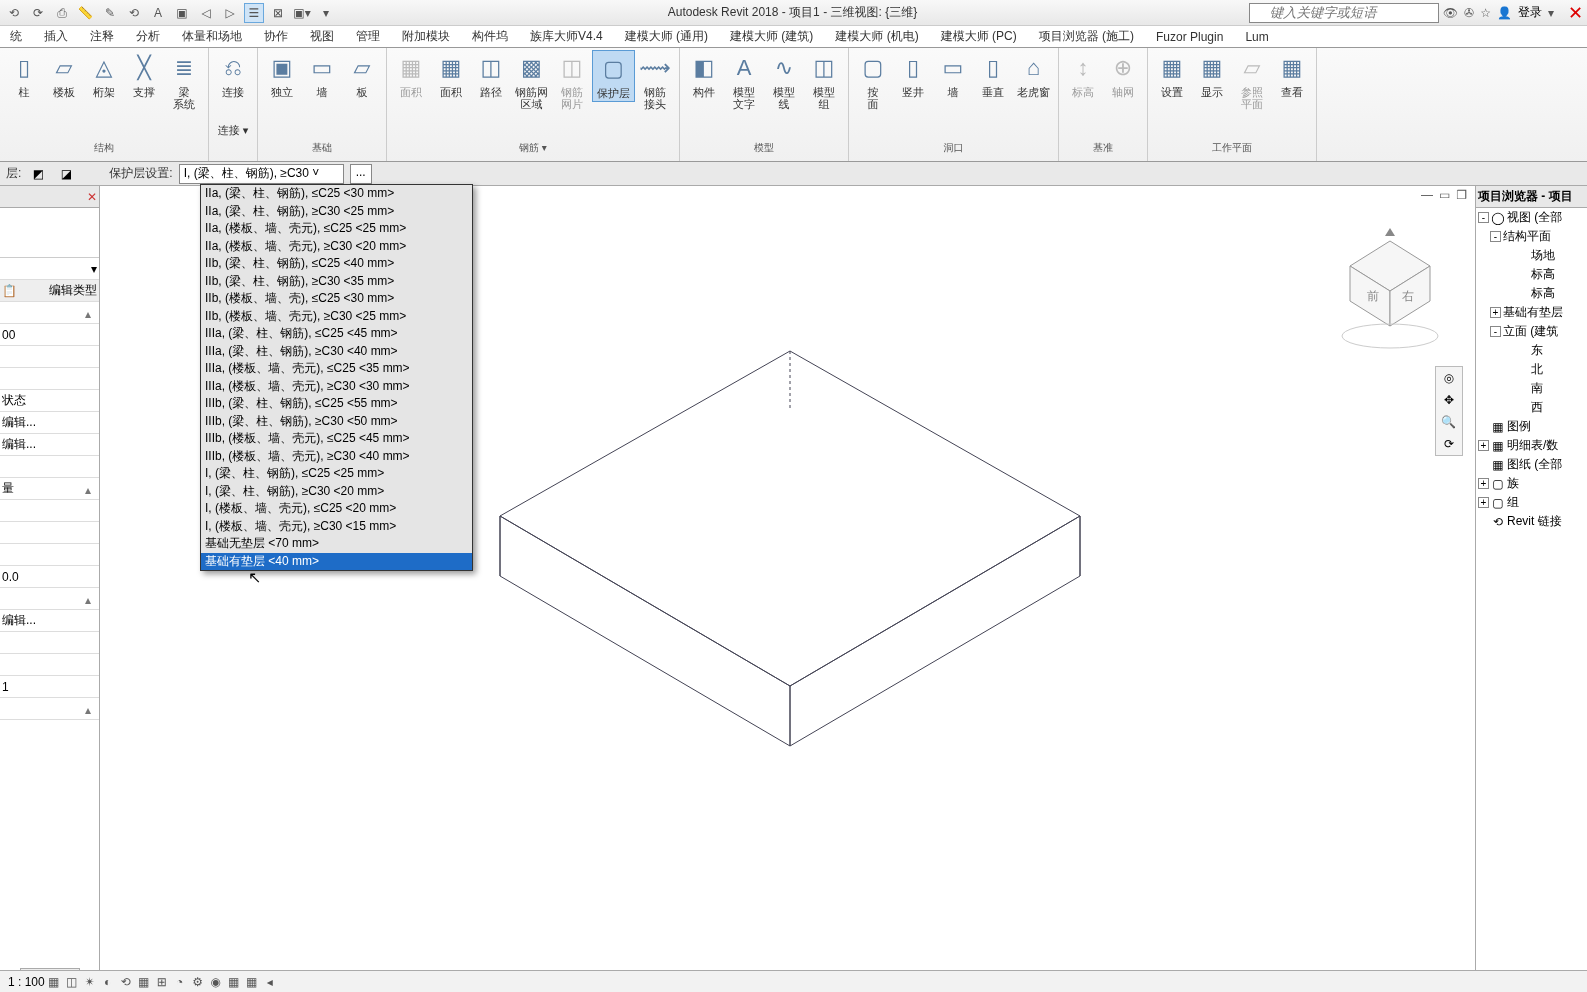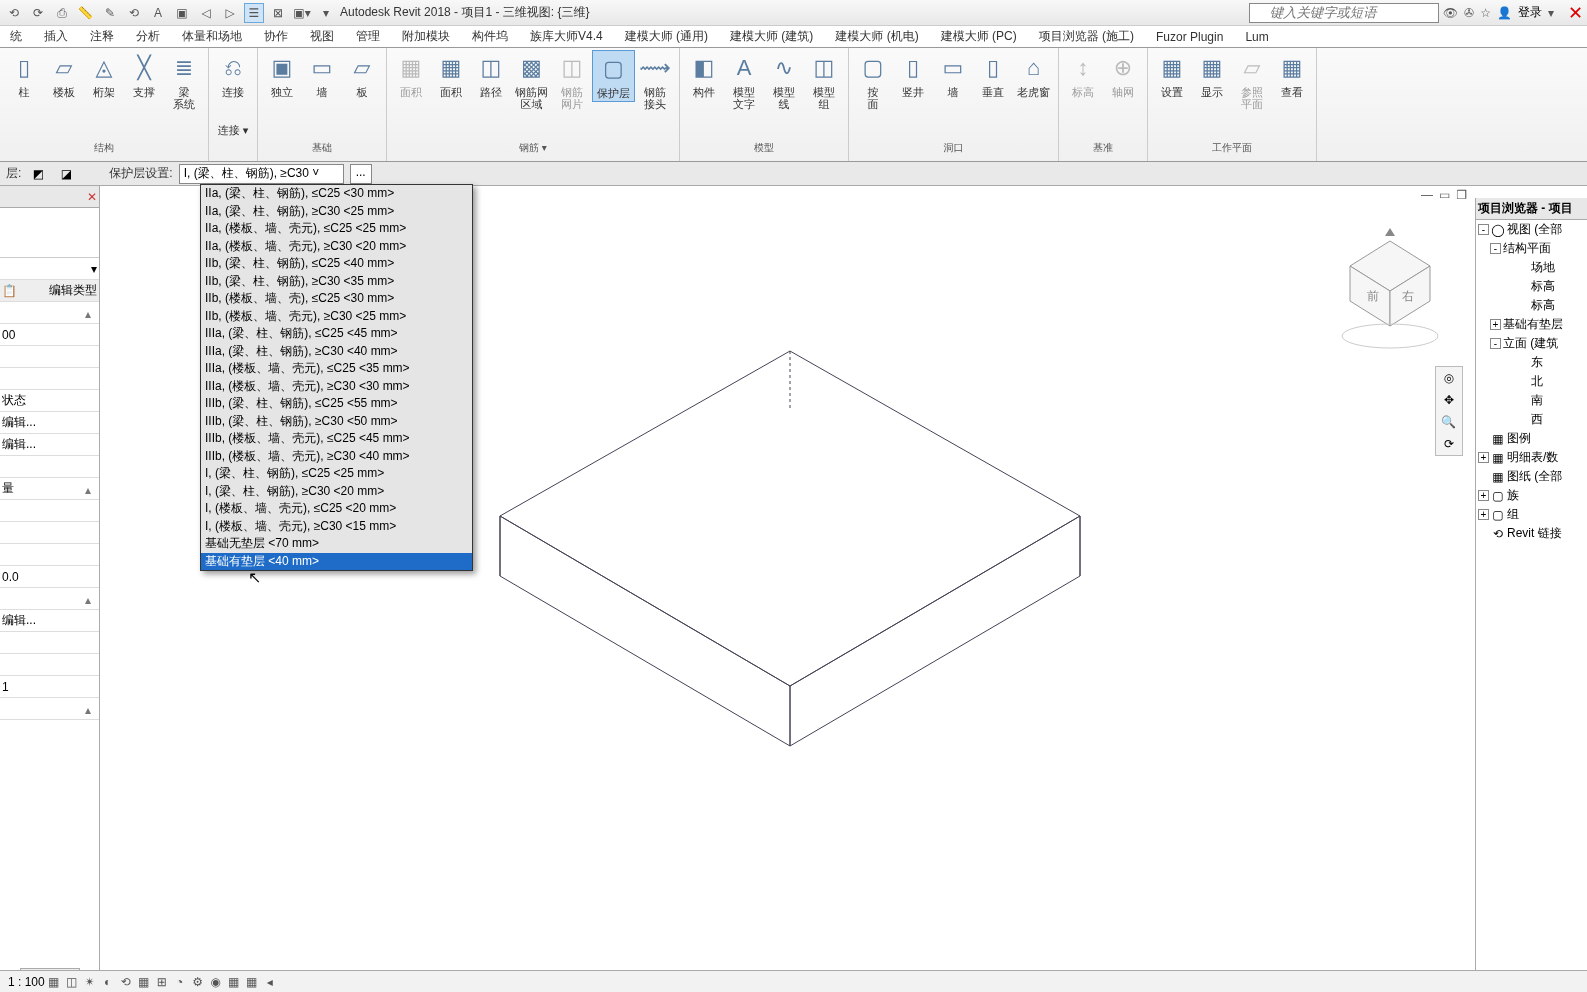--- a/index.html
+++ b/index.html
@@ -1,21 +1,21 @@
 <!DOCTYPE html>
 <html><head>
 <meta charset="utf-8">
 <style>
 * { margin: 0; padding: 0; box-sizing: border-box; }
 body { font-family: "Microsoft YaHei", sans-serif; font-size: 12px; background: #fff; overflow: hidden; width: 1587px; height: 992px; position: relative; }
 
 
 .title-bar { height: 26px; background: linear-gradient(#f8f8f8,#e8e8e8); display: flex; align-items: center; padding: 0 4px; border-bottom: 1px solid #ccc; gap: 4px; }
 .title-bar .qat-btn { width: 20px; height: 20px; display:inline-flex; align-items:center; justify-content:center; color:#555; border:1px solid transparent; }
-.app-title{flex:1; text-align:left; color:#333;}
+.app-title{flex:1; text-align:center; color:#333;}
 .search-box{width:190px; height:20px; border:1px solid #888; padding:0 20px; font-style:italic; color:#888;}
 .title-right{display:flex; gap:6px; align-items:center;}
 .title-right .icon{color:#555;}
 .revit-close{color:#d00; font-size:18px; margin-left:8px;}
 
 
 .ribbon-tabs{height:22px; background:#fff; display:flex; gap:18px; padding:0 8px; align-items:center; border-bottom:1px solid #999; white-space:nowrap;}
 .ribbon-tabs .tab{color:#333; padding:2px 2px;}
 
 
@@ -50,21 +50,21 @@
 .view-cube-wrap{position:absolute; right:30px; top:40px; width:110px; height:130px;}
 .nav-bar{position:absolute; right:12px; top:180px; width:28px; background:#f4f4f4; border:1px solid #bbb; display:flex; flex-direction:column; align-items:center; padding:4px 0; gap:8px;}
 
 
 .cover-list{position:absolute; left:200px; top:184px; width:273px; background:#e5e5e5; border:1px solid #333; box-shadow:3px 3px 6px rgba(0,0,0,.4); z-index:100;}
 .cover-list .item{height:17.5px; padding:0 4px; font-size:12px; display:flex; align-items:center; white-space:nowrap;}
 .cover-list .item.highlight{background:#1e6cc7; color:#fff;}
 .cursor{position:absolute; left:248px; top:568px; z-index:101; font-size:16px; pointer-events:none;}
 
 
-.proj-browser{width:112px; border-left:1px solid #aaa; background:#fff; display:flex; flex-direction:column; white-space:nowrap; overflow:hidden;margin-top:12px;}
+.proj-browser{width:112px; border-left:1px solid #aaa; background:#fff; display:flex; flex-direction:column; white-space:nowrap; overflow:hidden;}
 .proj-browser .hdr{height:22px; background:#e8e8e8; border-bottom:1px solid #aaa; font-weight:bold; padding:2px;}
 .tree-row{height:19px; padding:0 2px; display:flex; align-items:center; gap:2px; font-size:12px;}
 .tree-row .exp{width:11px; height:11px; border:1px solid #888; display:inline-flex; align-items:center; justify-content:center; font-size:10px; line-height:10px;}
 .tree-row .tree-icon{width:14px; display:inline-flex; justify-content:center;}
 .indent1{padding-left:14px;} .indent3{padding-left:42px;}
 
 
 .status-bar{position:absolute; bottom:0; left:0; right:0; height:22px; background:#f2f2f2; border-top:1px solid #aaa; display:flex; align-items:center; gap:0; padding:0 8px;}
 .status-btn{width:18px; height:18px; display:inline-flex; align-items:center; justify-content:center; color:#555;}
 

